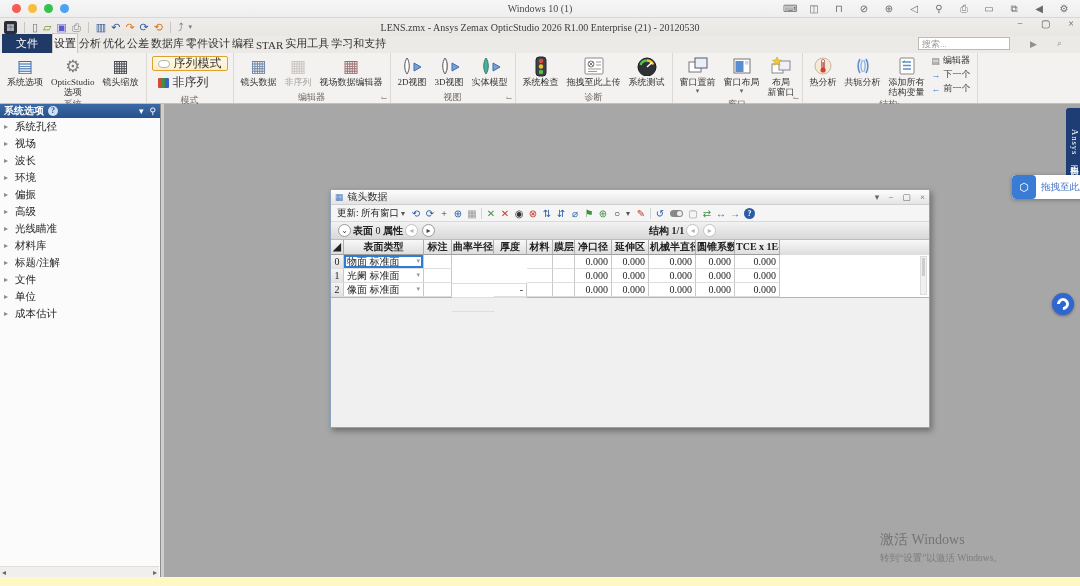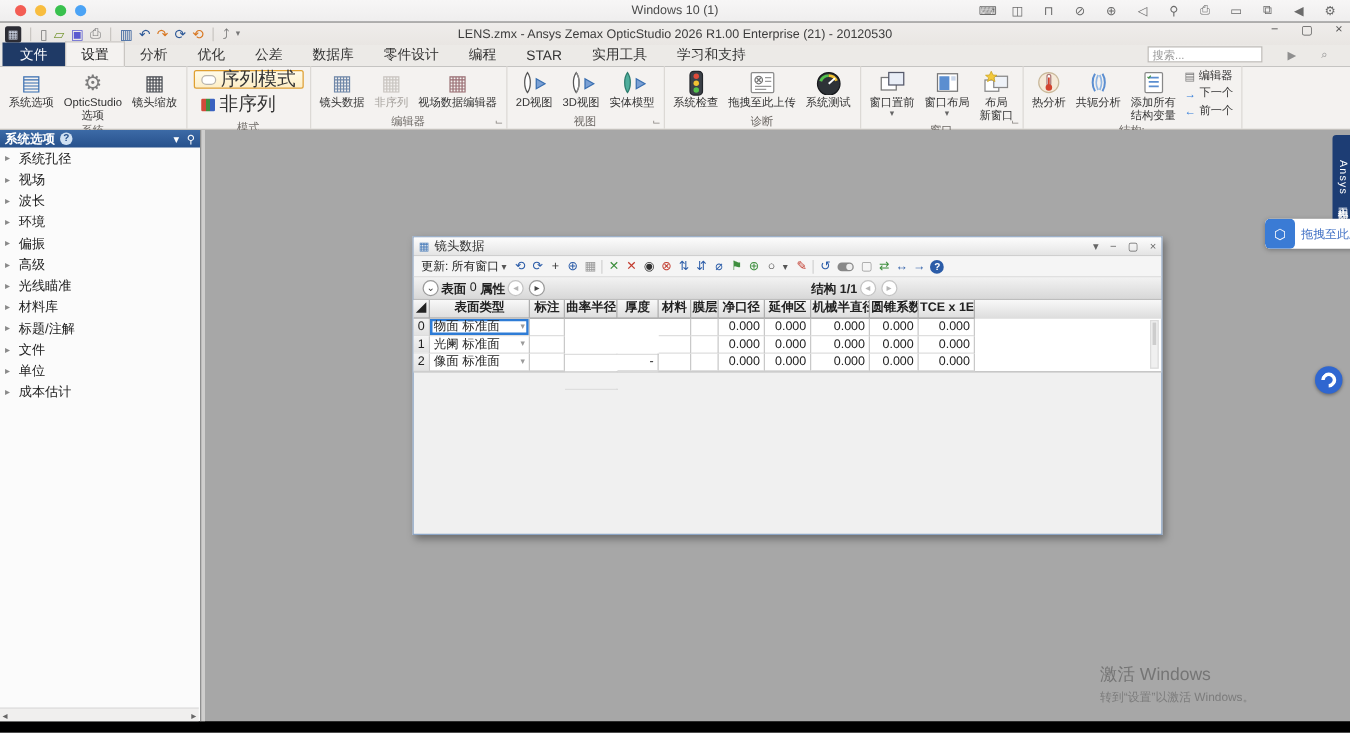--- a/index.html
+++ b/index.html
@@ -1,20 +1,20 @@
 <!DOCTYPE html>
 <html><head>
 <meta charset="utf-8">
 <style>
   * { margin:0; padding:0; box-sizing:border-box; }
   html,body { background:#555; }
   #root {
     position:relative; width:1080px; height:586px; overflow:hidden;
-    font-family:Liberation Sans, sans-serif;
-    background:#000000; font-size:11px; color:#222;
+    font-family:Liberation Serif, serif;
+    background:#fef9c3; font-size:11px; color:#222;
   }
   
   .macbar { position:absolute; left:0; top:0; width:1080px; height:18px;
     background:linear-gradient(#f7f6f6,#efeeee); border-bottom:1px solid #d8d8d8;
     display:flex; align-items:center; }
   .lights { display:flex; gap:7px; margin-left:12px; }
   .light { width:9px; height:9px; border-radius:50%; }
   .mac-title { position:absolute; left:0; right:0; text-align:center; font-size:10px; color:#4a4a4a; }
   .mac-icons { position:absolute; right:10px; display:flex; gap:13px; font-size:10px; color:#6b6b6b; }
   .mac-icons span { width:12px; text-align:center; }
@@ -31,21 +31,21 @@
   .winctl { position:absolute; right:6px; top:0; display:flex; gap:18px; font-size:10px; color:#555; }
   
   .searchwrap { position:absolute; right:18px; top:37px; display:flex; align-items:center; gap:20px; z-index:5; }
   .search { width:92px; height:13px; font-size:9px; border:1px solid #bdbab6; background:#fff;
     padding:0 3px; font-family:inherit; color:#555; }
   .search::placeholder { color:#9a9a9a; }
   .searchbtns { font-size:9px; color:#8f8f8f; }
   
   .tabrow { position:absolute; left:0; top:36px; width:1080px; height:17px;
     background:#eceae7; display:flex; align-items:flex-end; padding-left:2px; }
-  .tab { padding:2px 12px 2px; font-size:11px; color:#333; cursor:default; }
+  .tab { padding:2px 1px 2px; font-size:11px; color:#333; cursor:default; }
   .tab.file { background:#1f3a66; color:#fff; padding:2px 14px; }
   .tab.active { background:#f4f2f0; border:1px solid #c9c6c2; border-bottom:none; color:#222; }
   
   .ribbon { position:absolute; left:0; top:53px; width:1080px; height:51px;
     background:#f4f2f0; border-bottom:1px solid #c4c1bd; display:flex; }
   .rgroup { position:relative; display:flex; flex-direction:column; padding:1px 3px 0;
     border-right:1px solid #dcd9d5; }
   .rbtns { display:flex; flex:1; align-items:flex-start; }
   .rlabel { text-align:center; font-size:9px; color:#6e6a66; height:12px; line-height:12px; }
   .rbtn { display:flex; flex-direction:column; align-items:center; padding:1px 4px;
@@ -53,21 +53,21 @@
   .rbtn .ico { width:24px; height:22px; display:flex; align-items:center; justify-content:center;
     font-size:17px; }
   .rtext { font-size:9px; color:#333; text-align:center; line-height:10px; white-space:pre-line; }
   .rtext.dis { color:#a6a29d; }
   .launcher { position:absolute; right:2px; bottom:1px; font-size:8px; color:#8a8682; }
   
   .modecol { display:flex; flex-direction:column; gap:2px; padding:2px 2px; }
   .seqbox { display:flex; align-items:center; gap:4px; border:1px solid #e0a030;
     background:linear-gradient(#fffbe9,#fdeec7); border-radius:2px; padding:1px 5px; height:15px; }
   .pill { width:12px; height:8px; border-radius:4px; background:#fff; border:1px solid #b9b5ae; }
-  .seqbox span, .nsqrow span { font-size:15px; color:#333; }
+  .seqbox span, .nsqrow span { font-size:12px; color:#333; }
   .nsqrow { display:flex; align-items:center; gap:4px; padding:1px 6px; }
   .sq3 { width:11px; height:10px; background:
     linear-gradient(90deg,#d24a3a 33%,#3f8f3f 33% 66%,#3a62c0 66%); border-radius:1px; }
   
   .sidecol { display:flex; flex-direction:column; justify-content:center; gap:1px; padding:0 3px; }
   .sbtn { display:flex; align-items:center; gap:3px; font-size:9px; color:#333; }
   .sico { font-size:9px; }
   .arr-blue { color:#2f7bd9; font-weight:bold; }
   
   .sidebar { position:absolute; left:0; top:104px; width:161px; bottom:9px;

